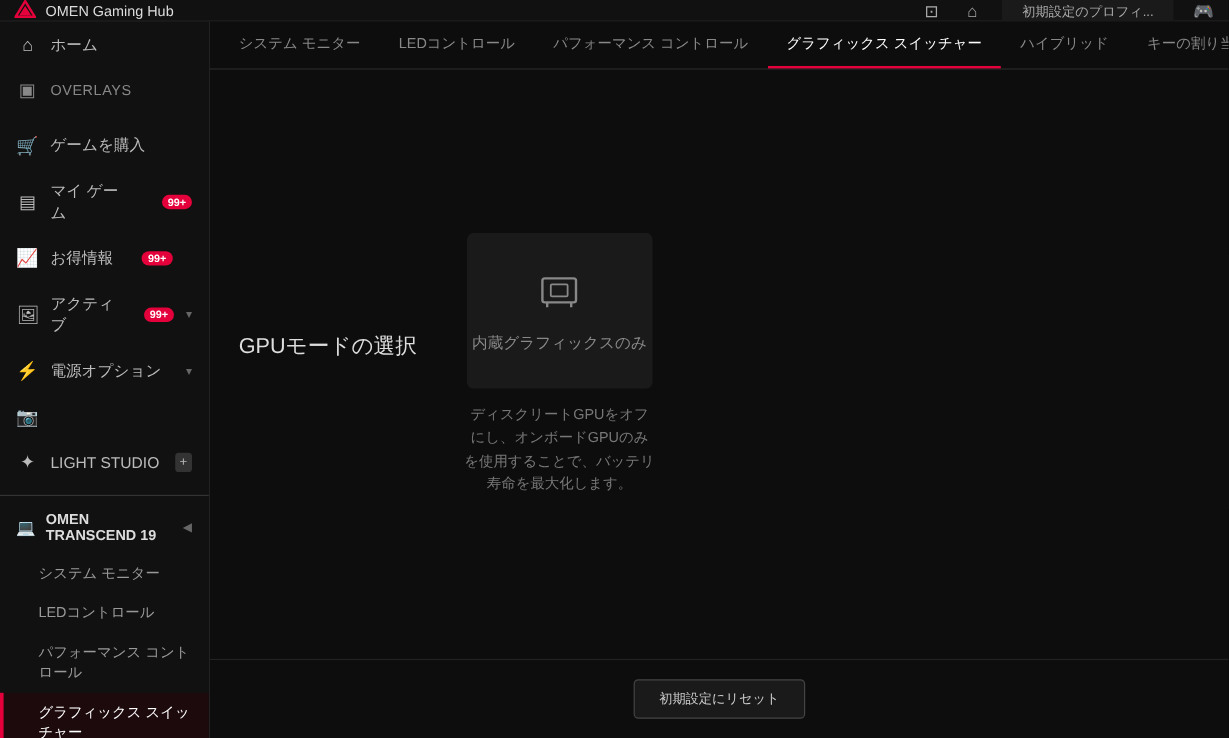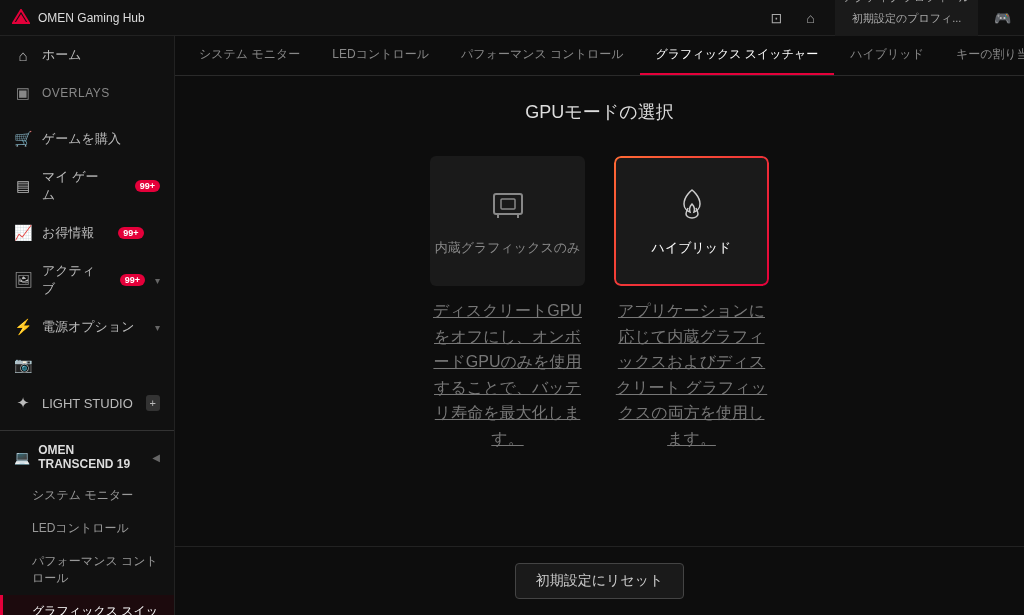--- a/index.html
+++ b/index.html
@@ -12,21 +12,21 @@
       overflow: hidden;
       display: flex;
       flex-direction: column;
     }
 
     
     .title-bar {
       display: flex;
       align-items: center;
       background: #111;
-      height: 36px;
+      height: 18px;
       padding: 0 12px;
       border-bottom: 1px solid #222;
       flex-shrink: 0;
     }
     .title-bar-logo {
       width: 18px;
       height: 18px;
       margin-right: 8px;
     }
     .title-bar-text {
@@ -176,36 +176,36 @@
     .tab.active {
       color: #fff;
       border-bottom: 2px solid #e4003a;
     }
 
     
     .page-content {
       flex: 1;
       padding: 24px;
       display: flex;
-      flex-direction: column;
       align-items: center;
       overflow-y: auto;
     }
     .page-title {
       font-size: 18px;
       color: #ddd;
       margin-bottom: 32px;
       text-align: center;
     }
 
     
     .gpu-cards {
       display: flex;
       gap: 24px;
       margin-bottom: 0;
+      margin-left: 39px;
     }
     .gpu-card {
       width: 160px;
       display: flex;
       flex-direction: column;
       align-items: center;
       gap: 12px;
     }
     .gpu-card-box {
       width: 155px;
@@ -245,43 +245,42 @@
     }
     .gpu-card-label {
       font-size: 13px;
       color: #888;
       text-align: center;
     }
     .gpu-card-box.selected .gpu-card-label {
       color: #fff;
     }
     .gpu-card-desc {
-      font-size: 16px;
+      font-size: 12px;
       color: #777;
       text-align: center;
       line-height: 1.6;
       max-width: 160px;
-      text-decoration: underline;
     }
 
     
     .footer-bar {
       padding: 16px 24px;
       border-top: 1px solid #222;
       display: flex;
       justify-content: center;
       background: #0d0d0d;
       flex-shrink: 0;
     }
     .reset-button {
       background: #1a1a1a;
       border: 1px solid #444;
       color: #ccc;
       padding: 8px 20px;
-      font-size: 14px;
+      font-size: 11px;
       border-radius: 4px;
       cursor: pointer;
     }
 
     
     .sidebar-omen-section {
       border-top: 1px solid #333;
       padding-top: 4px;
     }
     .sidebar-omen-header {
@@ -441,32 +440,20 @@
                 <line x1="8" y1="28" x2="8" y2="32" stroke="#888" stroke-width="2"></line>
                 <line x1="28" y1="28" x2="28" y2="32" stroke="#888" stroke-width="2"></line>
                 <rect x="11" y="13" width="14" height="10" rx="1" stroke="#888" stroke-width="1.5"></rect>
               </svg>
             </div>
             <div class="gpu-card-label">内蔵グラフィックスのみ</div>
           </div>
           <div class="gpu-card-desc">ディスクリートGPUをオフにし、オンボードGPUのみを使用することで、バッテリ寿命を最大化します。</div>
         </div>
 
-        <div class="gpu-card">
-          <div class="gpu-card-box selected">
-            <div class="gpu-card-icon">
-              <svg width="36" height="36" viewBox="0 0 36 36" fill="none">
-                <path d="M18 4 C18 4 10 10 10 18 C10 22 13 25 16 26 C15 23 16 20 18 18 C20 20 21 23 20 26 C23 25 26 22 26 18 C26 10 18 4 18 4Z" stroke="#ccc" stroke-width="1.5" fill="none"></path>
-                <path d="M14 22 C14 22 12 26 12 28 C12 30 14.5 32 18 32 C21.5 32 24 30 24 28 C24 26 22 22 22 22" stroke="#ccc" stroke-width="1.5" fill="none"></path>
-              </svg>
-            </div>
-            <div class="gpu-card-label">ハイブリッド</div>
-          </div>
-          <div class="gpu-card-desc">アプリケーションに応じて内蔵グラフィックスおよびディスクリート グラフィックスの両方を使用します。</div>
-        </div>
 
       </div>
     </div>
 
     <div class="footer-bar">
       <button class="reset-button">初期設定にリセット</button>
     </div>
 
   </div>
 </div>

